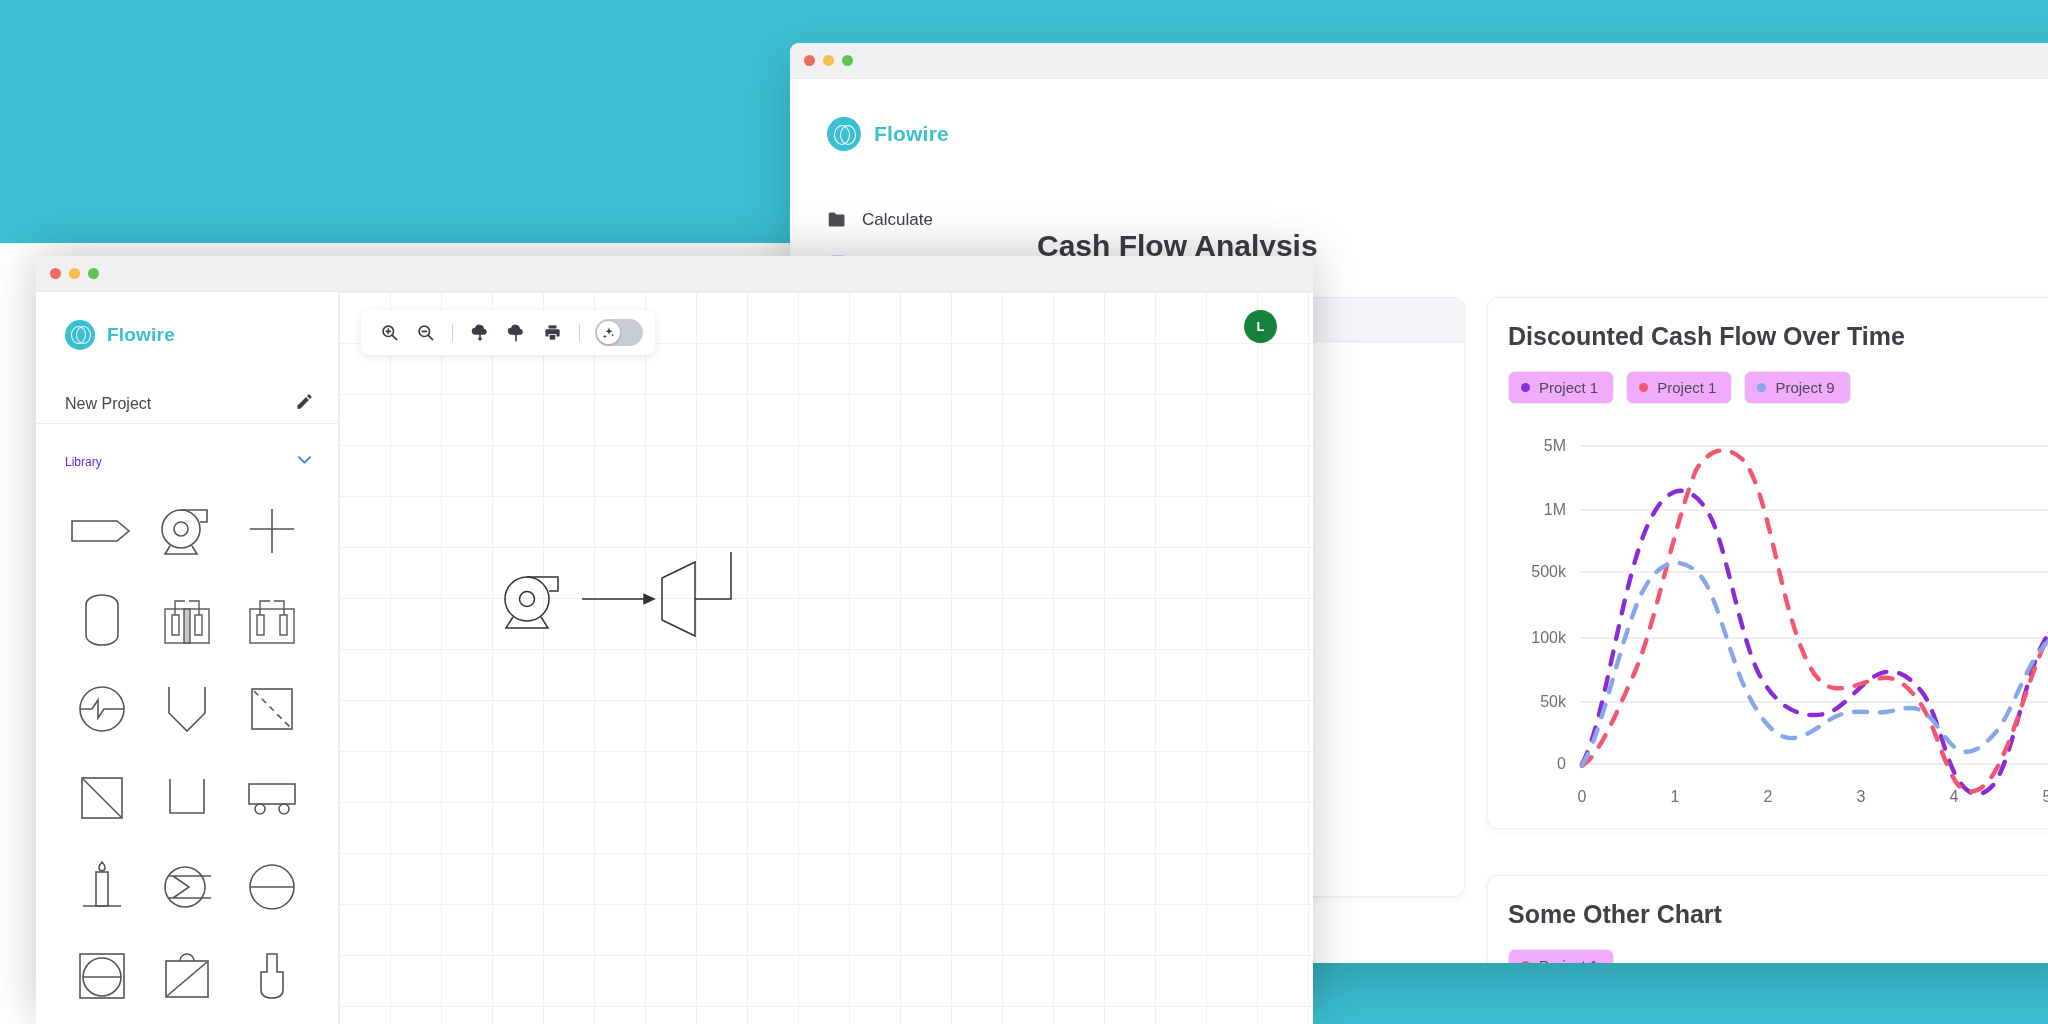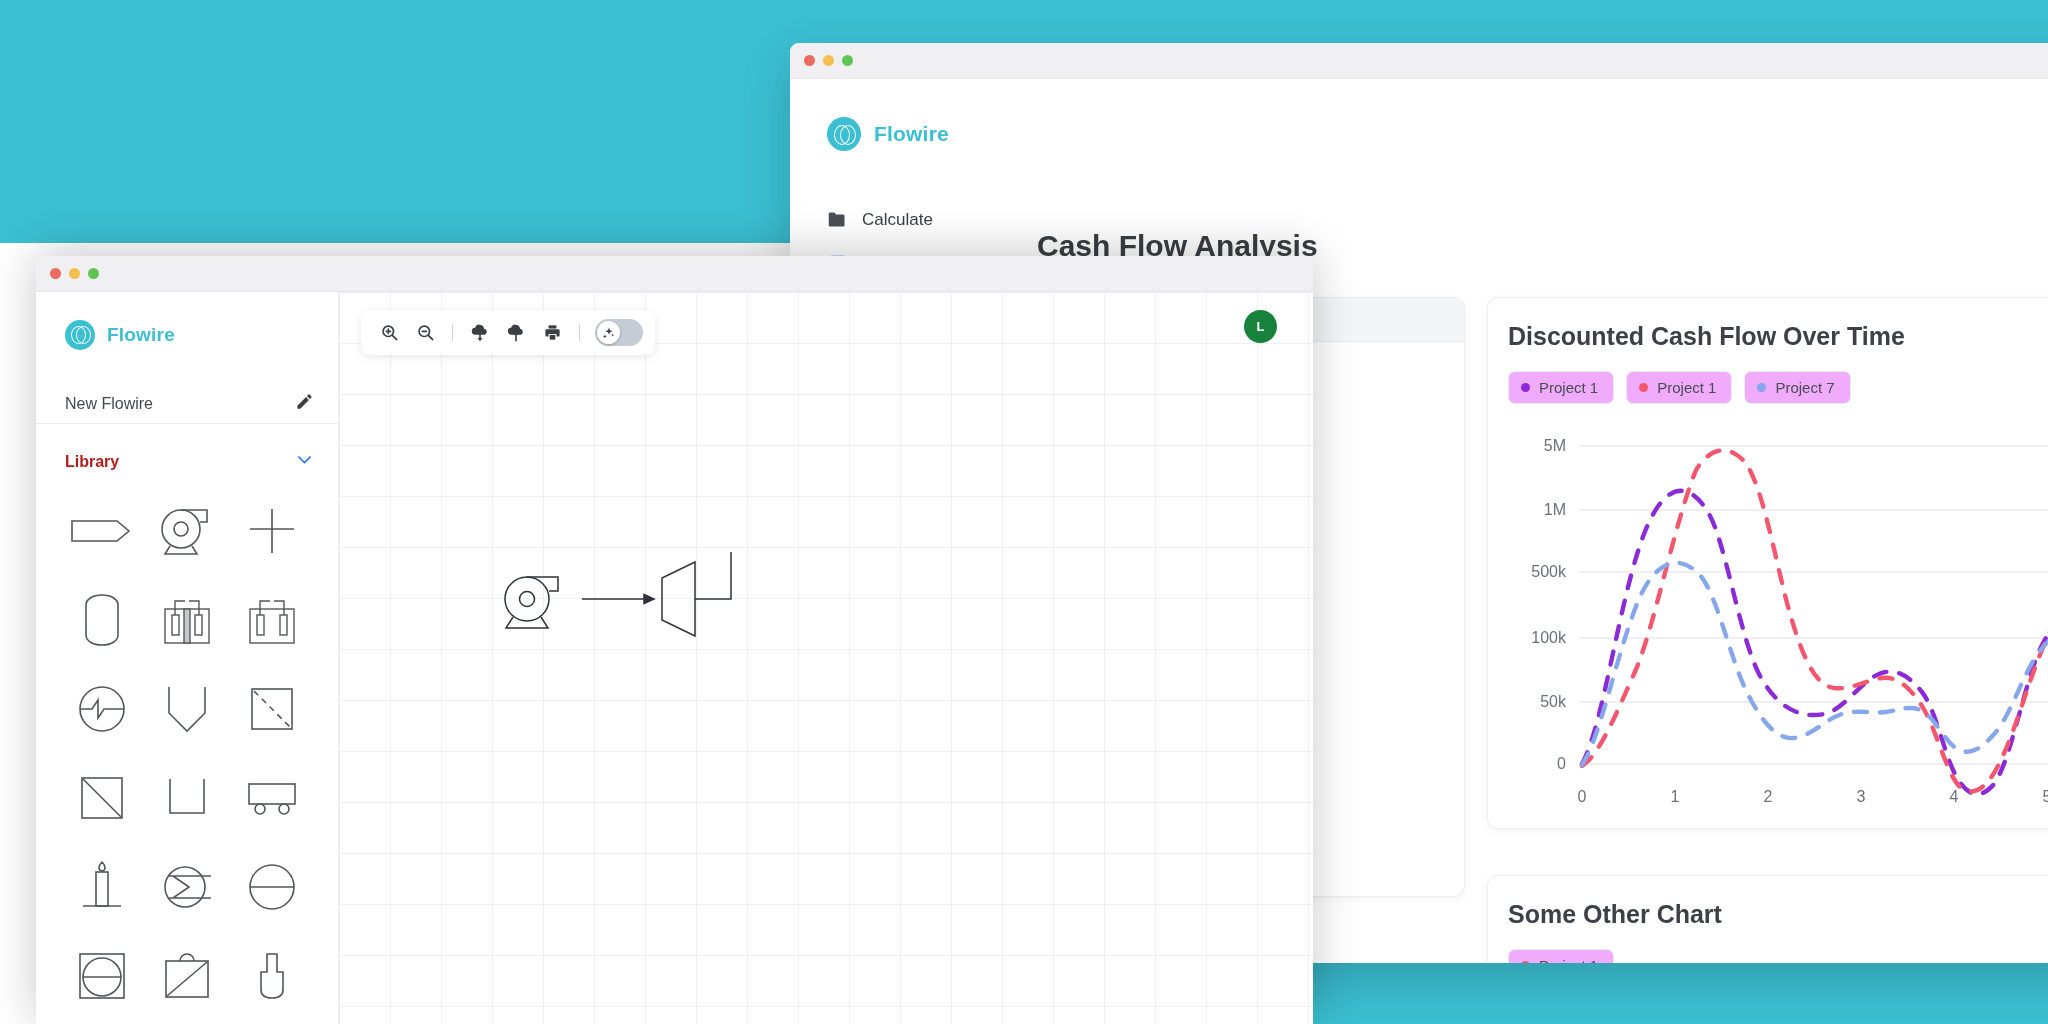--- a/index.html
+++ b/index.html
@@ -93,21 +93,21 @@
     top: 6px; width: 13px; height: 16px; }
   .editor-brand .brand-logo::before { left: 6px; }
   .editor-brand .brand-logo::after  { left: 11px; }
   .editor-brand .brand-name { font-size: 19px; }
   .proj-row { display: flex; align-items: center; justify-content: space-between;
               padding: 0 24px 0 29px; height: 40px;
               border-bottom: 1px solid #ededf0; margin-bottom: 0; }
   .proj-name { font-size: 16px; color: #44484e; }
   .lib-header { display: flex; align-items: center; justify-content: space-between;
                 padding: 26px 24px 0 29px; margin-bottom: 18px; }
-  .lib-title { color: #b91c1c; font-size: 16px; font-weight: 700; }
+  .lib-title { color: #6d28d9; font-size: 12px; font-weight: 400; }
   .shape-grid { display: grid; grid-template-columns: repeat(3, 1fr);
                 row-gap: 10px; padding: 0 24px 0 24px; }
   .shape-cell { height: 79px; display: flex; align-items: center;
                 justify-content: center; }
   .canvas-area { flex: 1; position: relative; background: #ffffff;
                  overflow: hidden; }
   .grid-bg { position: absolute; inset: 0;
              background-image:
                linear-gradient(to right, #eef0f2 1px, transparent 1px),
                linear-gradient(to bottom, #eef0f2 1px, transparent 1px);
@@ -196,21 +196,21 @@
               <div class="legend-chip">
                 <span class="legend-dot" style="background:#8b2ad6"></span>
                 <span>Project 1</span>
               </div>
               <div class="legend-chip">
                 <span class="legend-dot" style="background:#f4566e"></span>
                 <span>Project 1</span>
               </div>
               <div class="legend-chip">
                 <span class="legend-dot" style="background:#87a7ec"></span>
-                <span>Project 7</span>
+                <span>Project 9</span>
               </div>
             </div>
 
             <div class="plot-wrap">
               <svg width="800" height="390" viewBox="0 0 800 390">
                 <g>
                   <line x1="75" y1="22" x2="800" y2="22" stroke="#e9e9ef" stroke-width="1.4"></line>
                   <line x1="75" y1="86" x2="800" y2="86" stroke="#e9e9ef" stroke-width="1.4"></line>
                   <line x1="75" y1="148" x2="800" y2="148" stroke="#e9e9ef" stroke-width="1.4"></line>
                   <line x1="75" y1="214" x2="800" y2="214" stroke="#e9e9ef" stroke-width="1.4"></line>
@@ -272,21 +272,21 @@
 
   <div class="front-body">
 
     <div class="editor-sidebar">
       <div class="editor-brand">
         <div class="brand-logo"></div>
         <div class="brand-name">Flowire</div>
       </div>
 
       <div class="proj-row">
-        <span class="proj-name">New Flowire</span>
+        <span class="proj-name">New Project</span>
         <span>
           <svg viewBox="0 0 24 24" width="19" height="19" fill="#3a3d42">
             <path d="M3 17.3V21h3.7L17.6 10.1l-3.7-3.7zM20.7 7a1 1 0 0 0 0-1.4l-2.3-2.3a1 1 0 0 0-1.4 0l-1.8 1.8 3.7 3.7z"></path>
           </svg>
         </span>
       </div>
 
       <div class="lib-header">
         <span class="lib-title">Library</span>
         <span>

